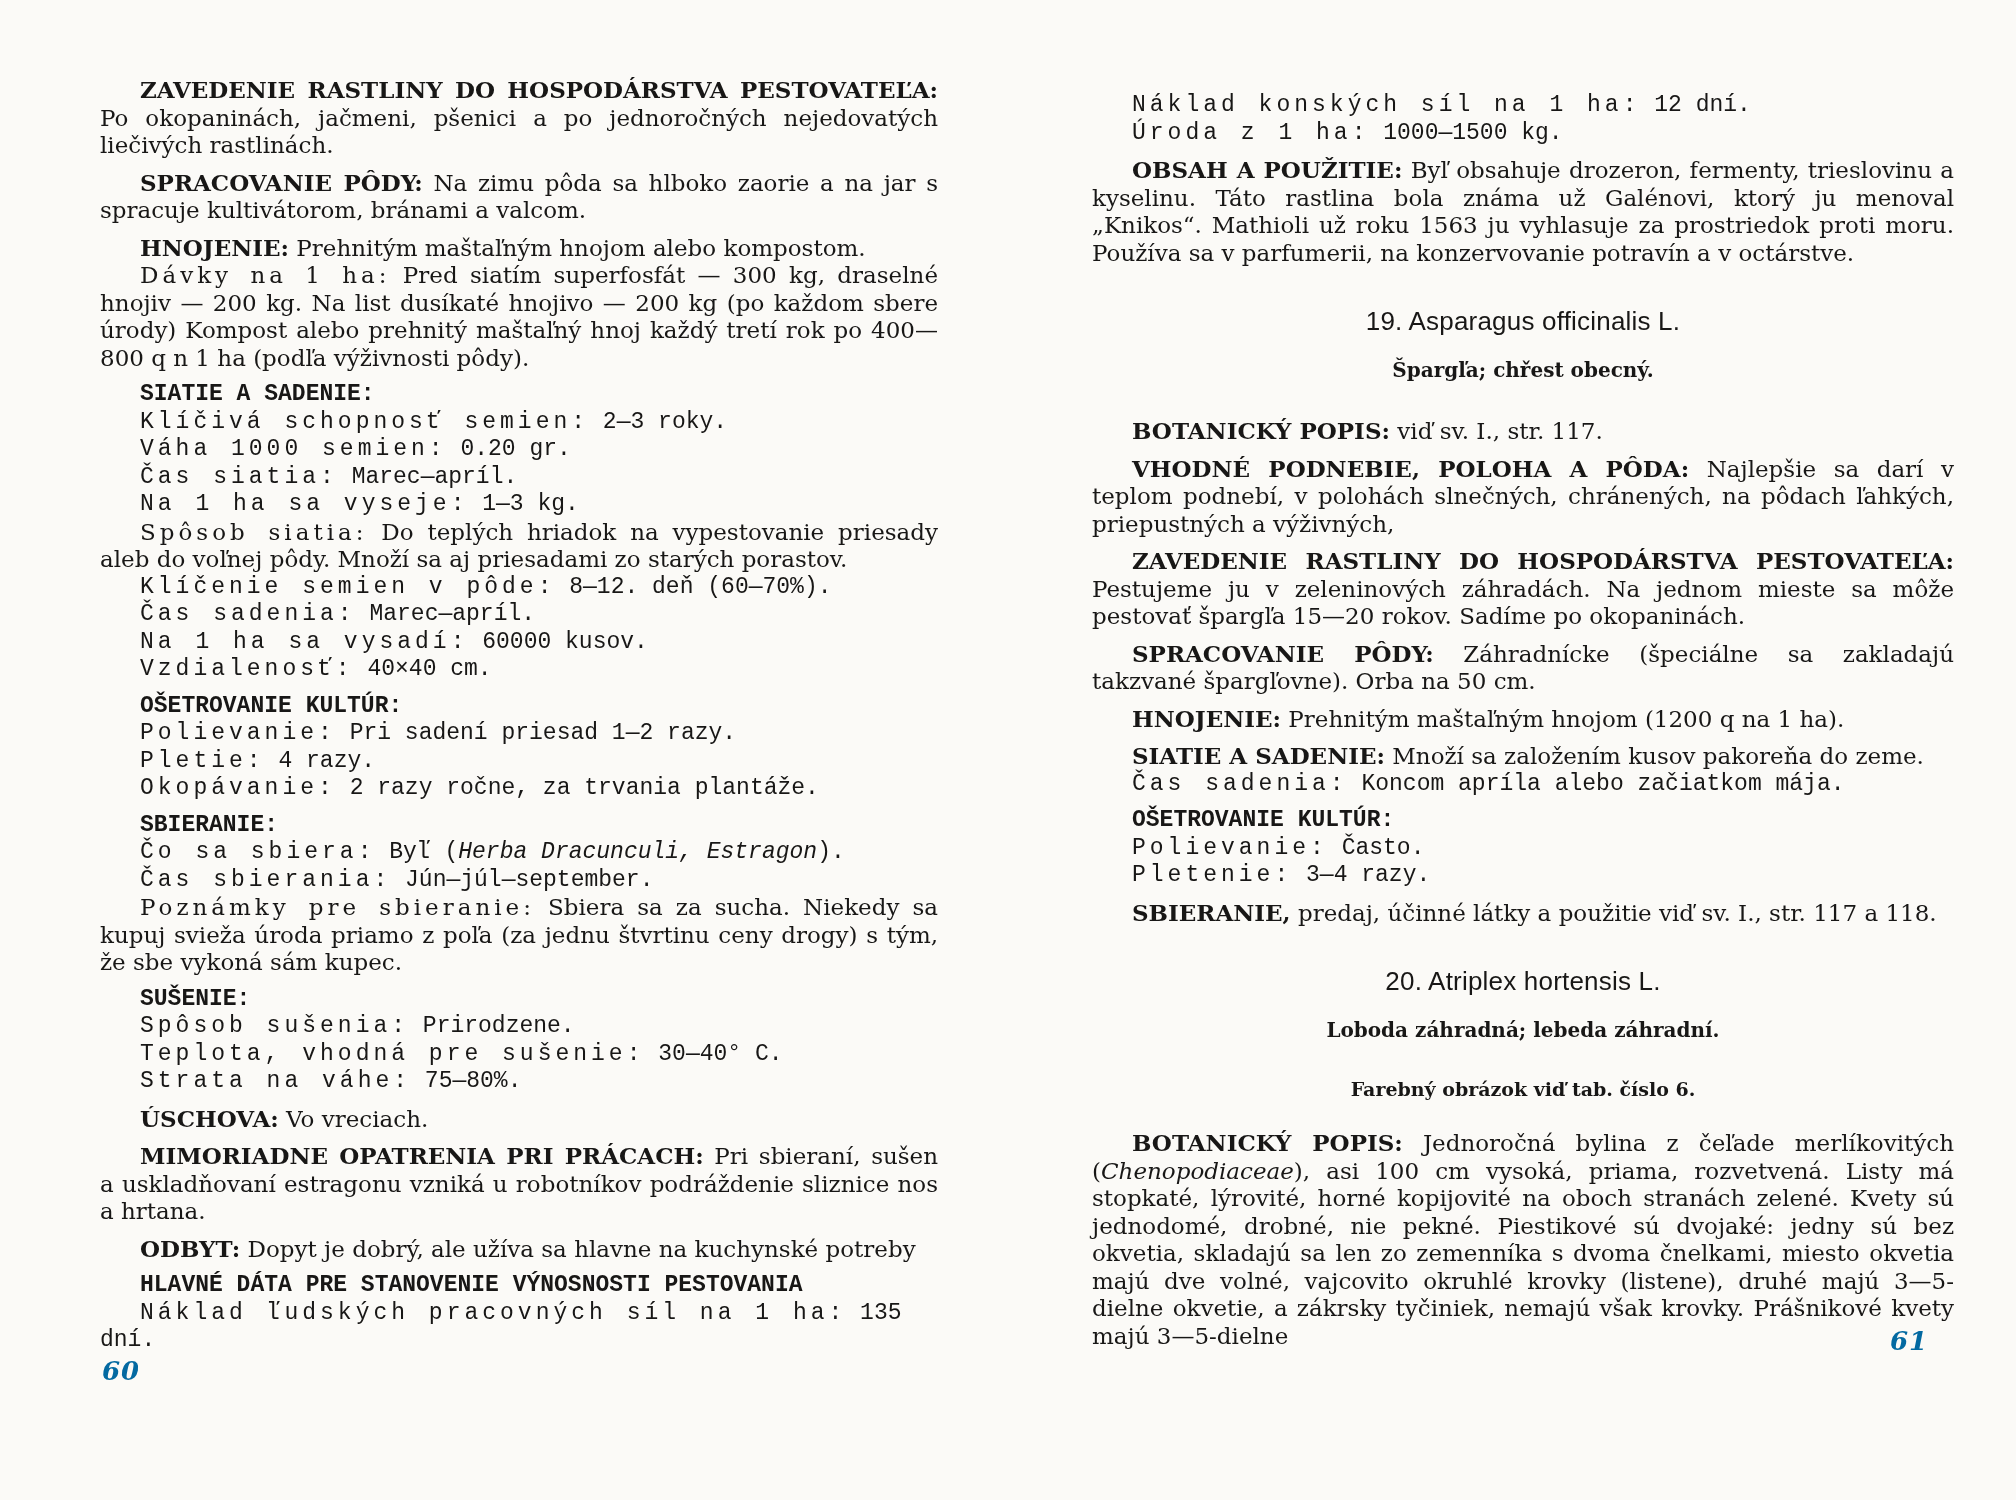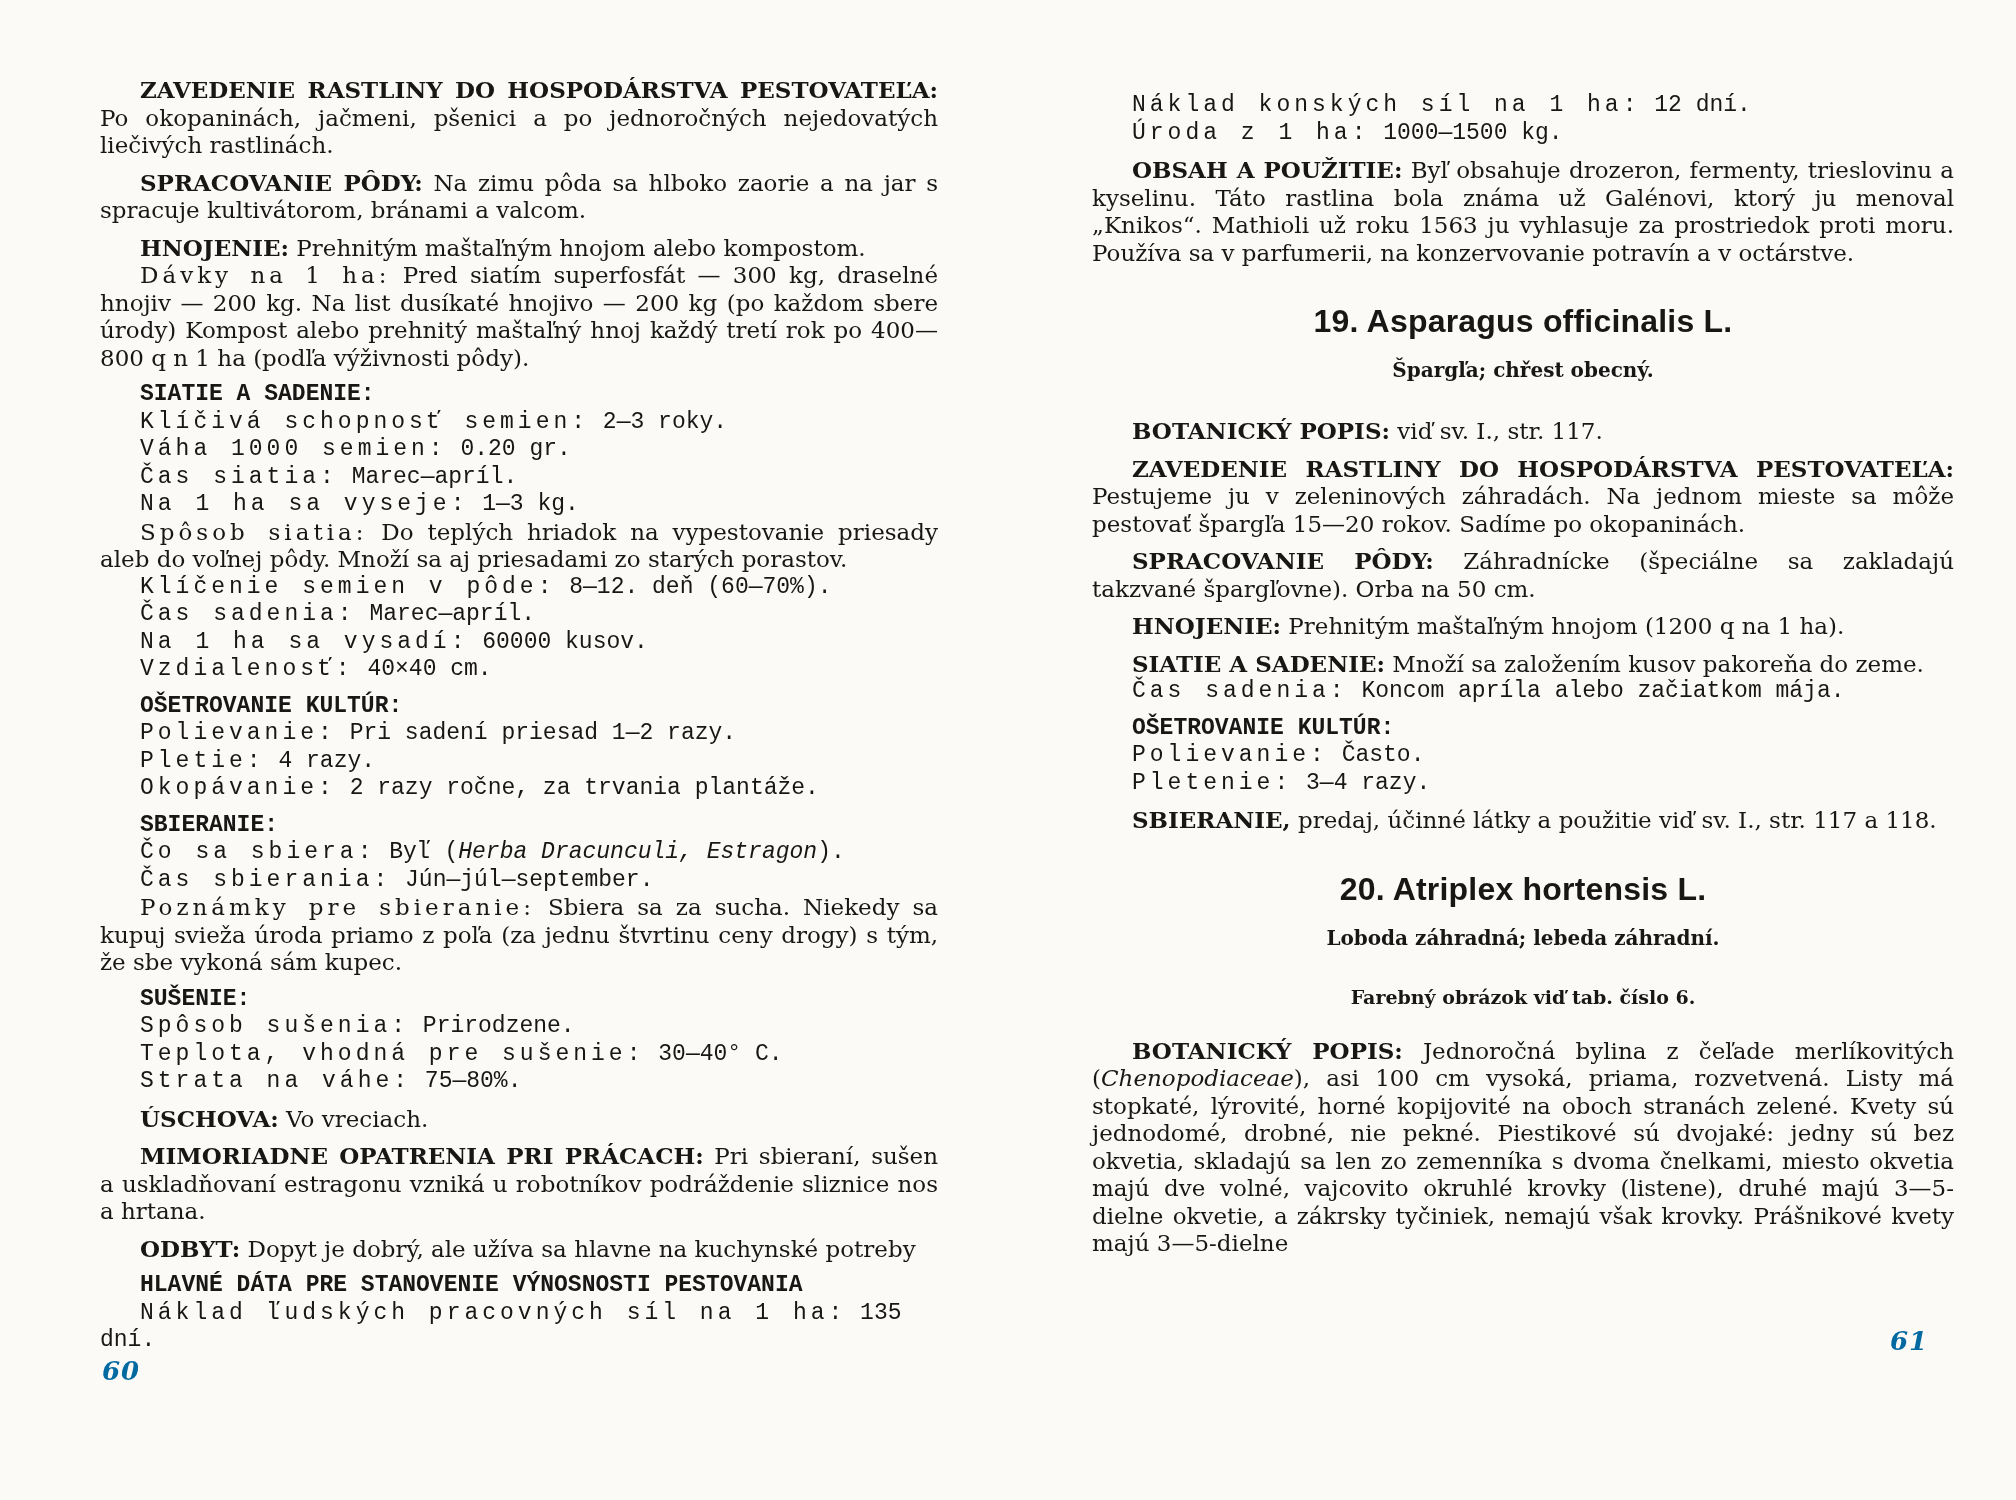--- a/index.html
+++ b/index.html
@@ -15,21 +15,21 @@
   #page-right{left:1092px;top:92px;width:862px;}
   .section{margin-bottom:9px;}
   .blk{margin:0;}
   .p{text-align:justify;text-indent:40px;}
   .line{text-indent:40px;font-family:Liberation Mono, monospace;}
   .b{font-weight:bold;margin-top:12px;}
   .i{font-style:italic;}
   .sp{letter-spacing:4px;word-spacing:2px;}
   .h1{
     font-family:"Liberation Sans","DejaVu Sans",sans-serif;
-    font-weight:bold;font-size:32px;line-height:36px;
+    font-weight:normal;font-size:26px;line-height:36px;
     text-align:center;text-indent:0;
     margin:36px 0 16px 0;letter-spacing:0.2px;
   }
   .h2{
     font-weight:bold;font-size:20px;line-height:30px;
     text-align:center;text-indent:0;margin:0 0 32px 0;
   }
   .cap{
     font-weight:bold;font-size:19px;line-height:24px;
     text-align:center;text-indent:0;margin:4px 0 28px 0;
@@ -109,20 +109,23 @@
       <div class="blk p"><span class="b">OBSAH A POUŽITIE:</span><span> Byľ obsahuje drozeron, fermenty, trieslovinu a kyselinu. Táto rastlina bola známa už Galénovi, ktorý ju menoval „Knikos“. Mathioli už roku 1563 ju vyhlasuje za prostriedok proti moru. Používa sa v parfumerii, na konzervovanie potravín a v octárstve.</span></div>
     </div>
     <div class="section">
       <div class="blk h1"><span>19. Asparagus officinalis L.</span></div>
       <div class="blk h2"><span>Špargľa; chřest obecný.</span></div>
     </div>
     <div class="section">
       <div class="blk p"><span class="b">BOTANICKÝ POPIS:</span><span> viď sv. I., str. 117.</span></div>
     </div>
     <div class="section">
+      <div class="blk p"><span class="b">VHODNÉ PODNEBIE, POLOHA A PÔDA:</span><span> Najlepšie sa darí v teplom podnebí, v polohách slnečných, chránených, na pôdach ľahkých, priepustných a výživných,</span></div>
+    </div>
+    <div class="section">
       <div class="blk p"><span class="b">ZAVEDENIE RASTLINY DO HOSPODÁRSTVA PESTOVATEĽA:</span><span> Pestujeme ju v zeleninových záhradách. Na jednom mieste sa môže pestovať špargľa 15—20 rokov. Sadíme po okopaninách.</span></div>
     </div>
     <div class="section">
       <div class="blk p"><span class="b">SPRACOVANIE PÔDY:</span><span> Záhradnícke (špeciálne sa zakladajú takzvané špargľovne). Orba na 50 cm.</span></div>
     </div>
     <div class="section">
       <div class="blk p"><span class="b">HNOJENIE:</span><span> Prehnitým maštaľným hnojom (1200 q na 1 ha).</span></div>
     </div>
     <div class="section">
       <div class="blk p"><span class="b">SIATIE A SADENIE:</span><span> Množí sa založením kusov pakoreňa do zeme.</span></div>

